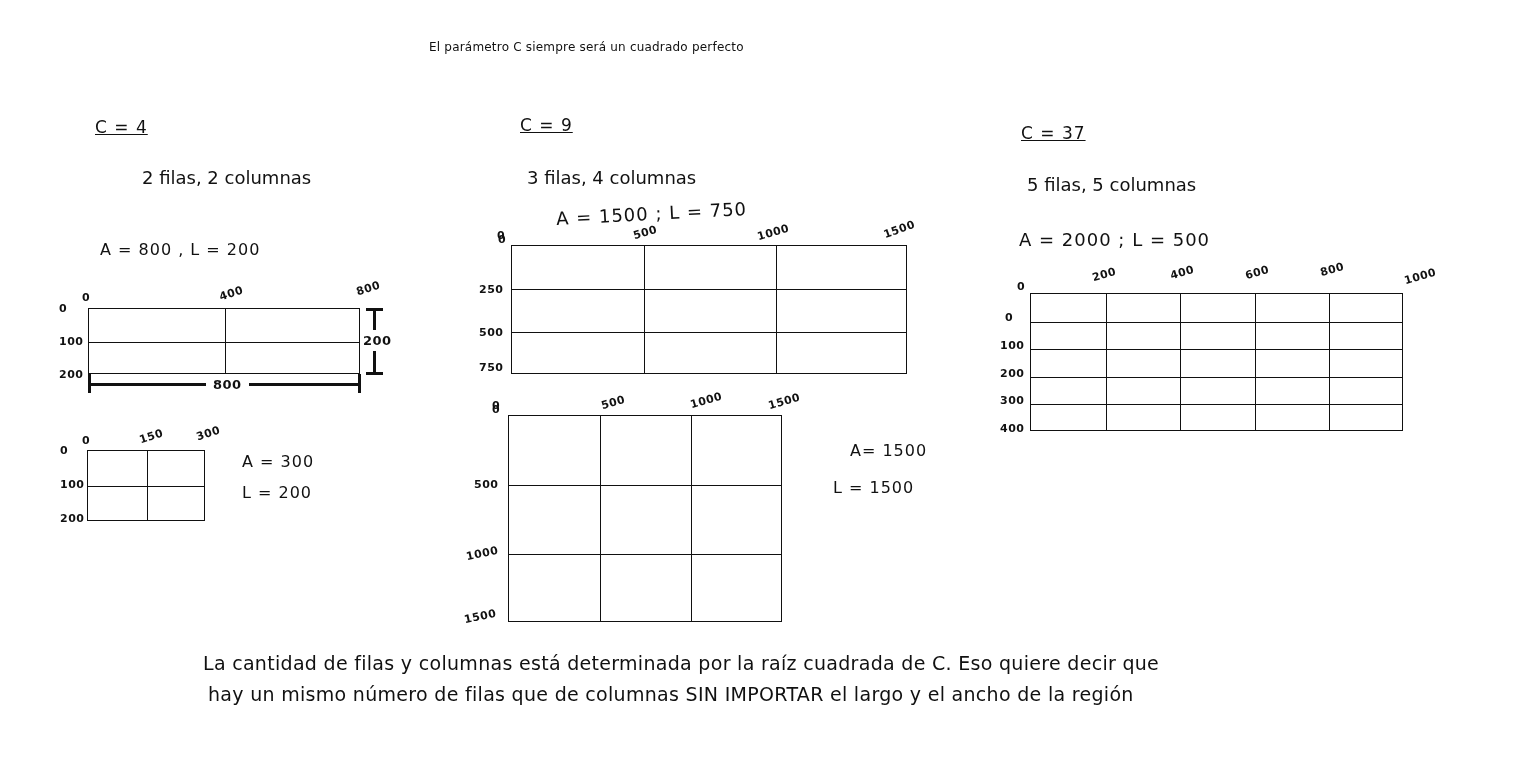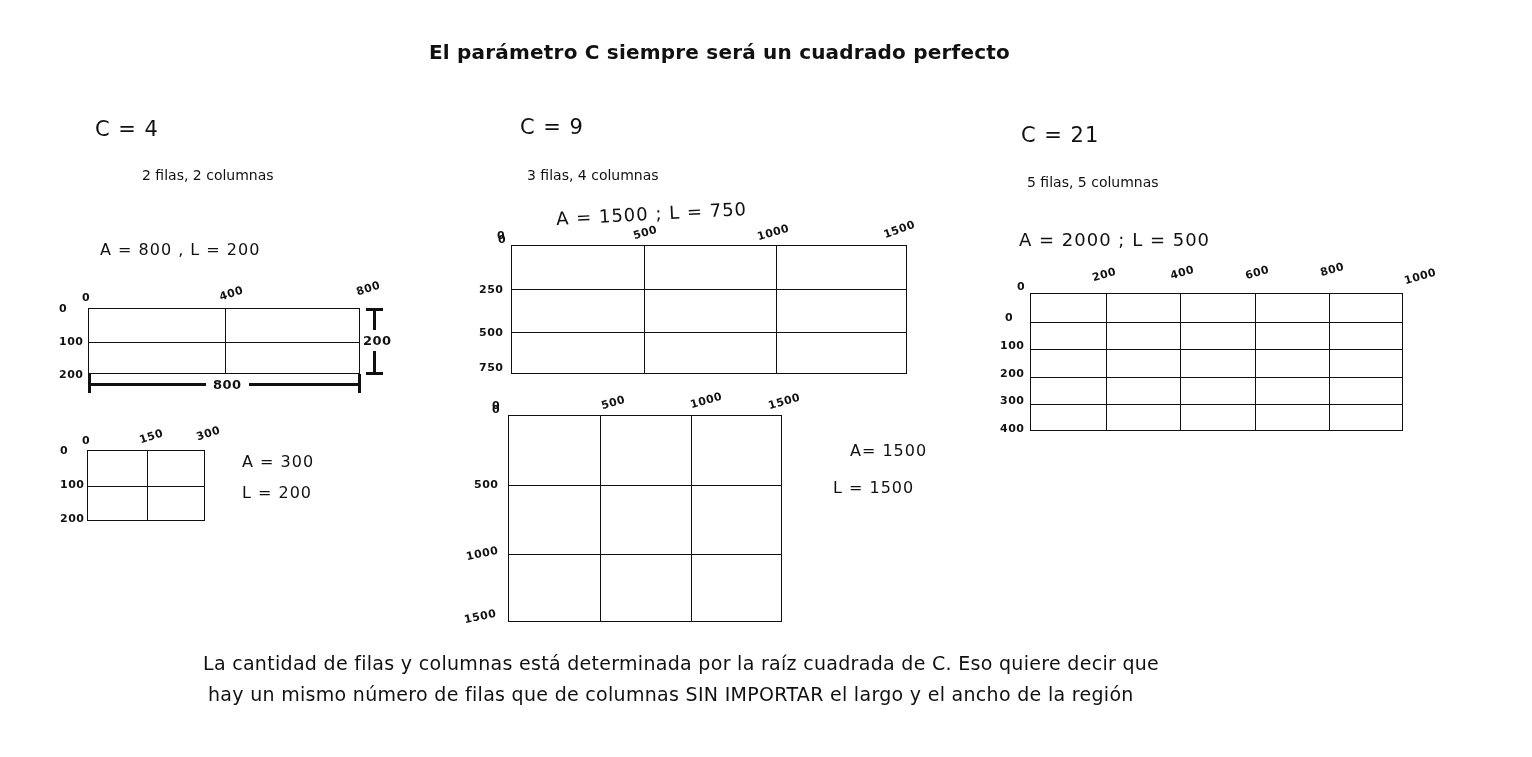--- a/index.html
+++ b/index.html
@@ -7,24 +7,24 @@
     width:1532px;height:757px;
     background:#ffffff;
     font-family:"DejaVu Sans", sans-serif;
     color:#111111;
     position:relative;
     overflow:hidden;
   }
   .abs{position:absolute;}
   .hand{font-family:"DejaVu Sans", sans-serif;}
   .title{
-    font-size:20px;letter-spacing:.2px;font-weight:bold;
+    font-size:12px;letter-spacing:.2px;
   }
-  .case-label{font-size:21px;letter-spacing:1px;}
-  .case-sub{font-size:14px;}
+  .case-label{font-size:17px;letter-spacing:1px;text-decoration:underline;}
+  .case-sub{font-size:18px;}
   .eq{font-size:16px;letter-spacing:1px;}
   .eq-small{font-size:18px;letter-spacing:1px;}
   .tick{font-size:13px;font-weight:700;letter-spacing:.5px;}
   .tick-sm{font-size:11px;font-weight:700;letter-spacing:.5px;}
   .bottom{font-size:19px;line-height:31px;letter-spacing:.3px;}
 
   
   .grid{position:absolute;box-sizing:border-box;border:1.6px solid #111;}
   .gline-h{position:absolute;left:0;right:0;height:0;border-top:1.6px solid #111;}
   .gline-v{position:absolute;top:0;bottom:0;width:0;border-left:1.6px solid #111;}
@@ -104,21 +104,21 @@
 <div class="abs tick-sm hand" style="left:601px;top:396px;transform:rotate(-16deg);">500</div>
 <div class="abs tick-sm hand" style="left:690px;top:394px;transform:rotate(-16deg);">1000</div>
 <div class="abs tick-sm hand" style="left:768px;top:395px;transform:rotate(-16deg);">1500</div>
 <div class="abs tick-sm hand" style="left:492px;top:403px;">0</div>
 <div class="abs tick-sm hand" style="left:474px;top:478px;">500</div>
 <div class="abs tick-sm hand" style="left:466px;top:547px;transform:rotate(-12deg);">1000</div>
 <div class="abs tick-sm hand" style="left:464px;top:610px;transform:rotate(-12deg);">1500</div>
 <div class="abs eq hand" style="left:850px;top:441px;">A= 1500</div>
 <div class="abs eq hand" style="left:833px;top:478px;">L = 1500</div>
 
-<div class="abs case-label hand" style="left:1021px;top:123px;">C = 21</div>
+<div class="abs case-label hand" style="left:1021px;top:123px;">C = 37</div>
 <div class="abs case-sub hand" style="left:1027px;top:174px;">5 filas, 5 columnas</div>
 <div class="abs eq-small hand" style="left:1019px;top:229px;">A = 2000  ;  L = 500</div>
 
 <div class="grid" style="left:1030px;top:293px;width:373px;height:138px;border-width:1.4px;">
   <div class="gline-h thin" style="top:27.6px;"></div>
   <div class="gline-h thin" style="top:55.2px;"></div>
   <div class="gline-h thin" style="top:82.8px;"></div>
   <div class="gline-h thin" style="top:110.4px;"></div>
   <div class="gline-v thin" style="left:74.6px;"></div>
   <div class="gline-v thin" style="left:149.2px;"></div>

